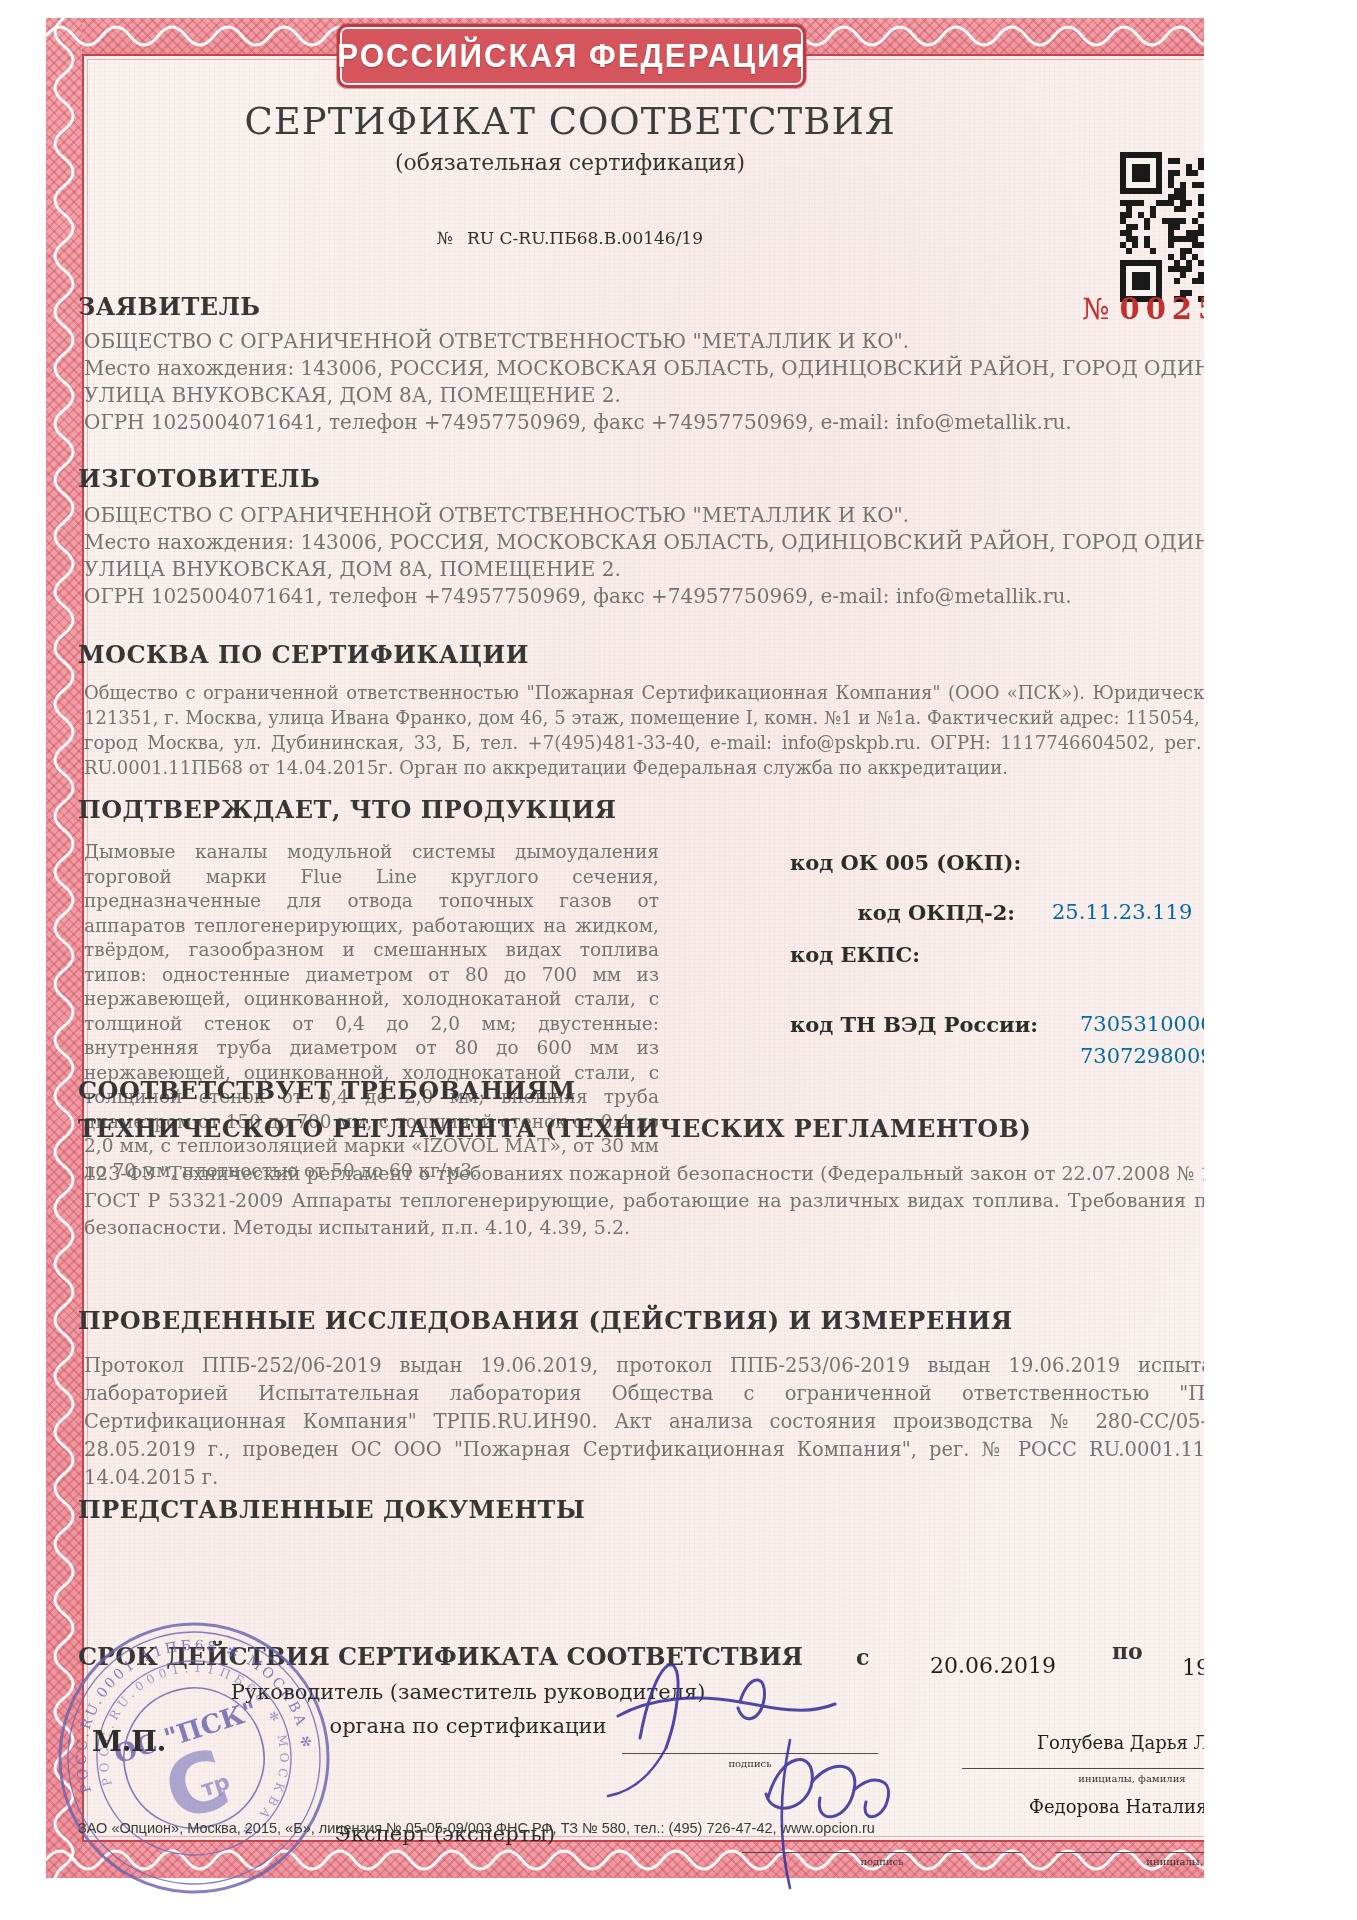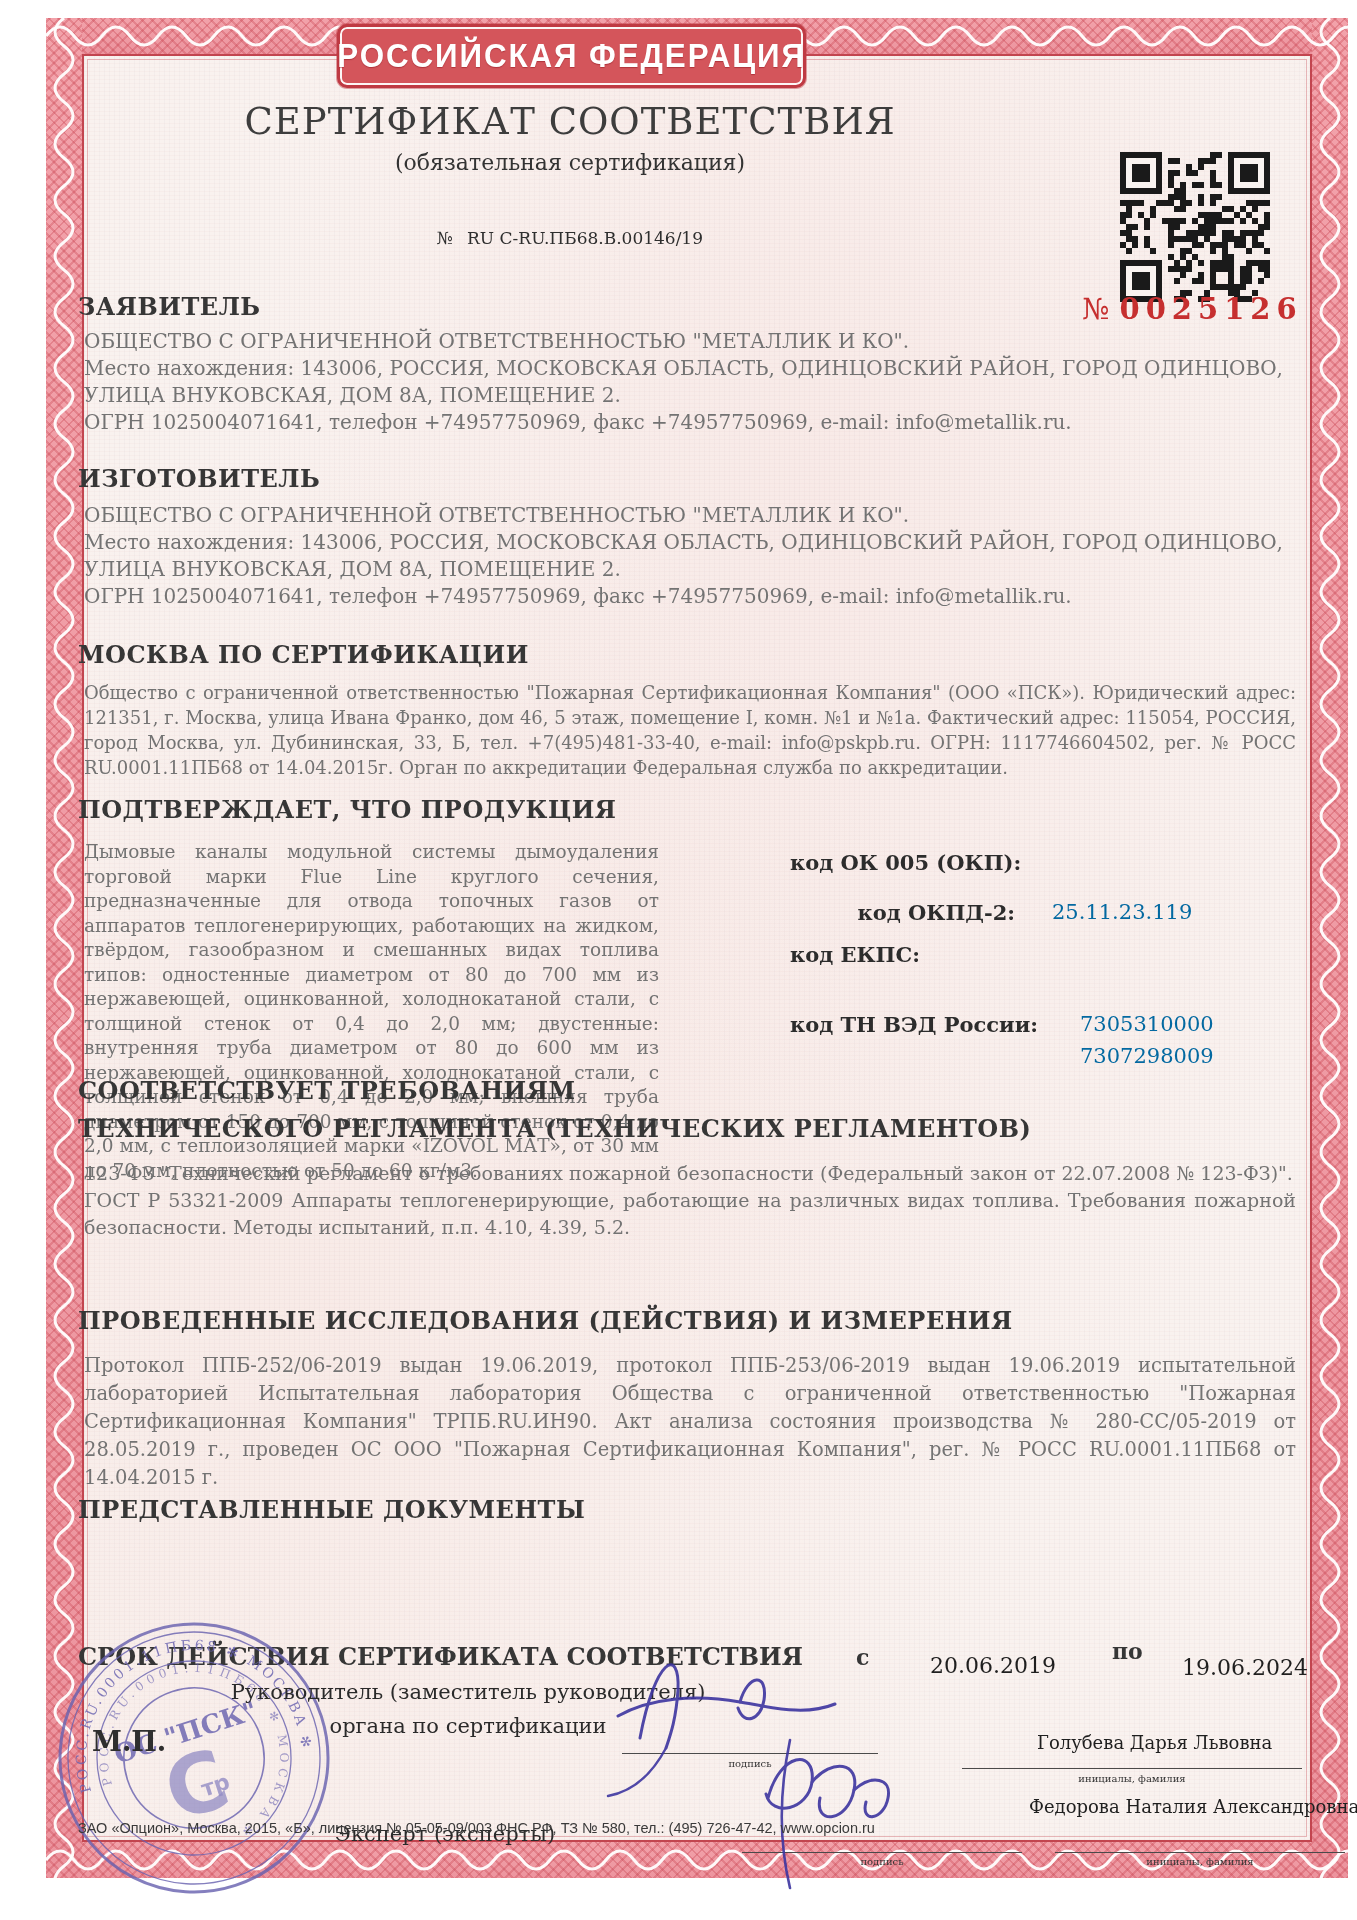--- a/index.html
+++ b/index.html
@@ -1,16 +1,16 @@
 <!DOCTYPE html>
 <html><head>
 <meta charset="utf-8">
 <style>
   html,body{margin:0;padding:0;background:#ffffff;}
-  .page{position:relative;width:1357px;height:1920px;background:#ffffff;overflow:hidden;
+  .page{position:relative;width:1204px;height:1920px;background:#ffffff;overflow:hidden;
         font-family:"DejaVu Serif", serif;color:#2f2f2f;}
   .sheet{position:absolute;left:46px;top:18px;width:1302px;height:1860px;background:#f9f3f0;}
   
   .band{position:absolute;background:
       repeating-linear-gradient(45deg, rgba(198,62,75,0.30) 0 2px, rgba(255,255,255,0) 2px 7px),
       repeating-linear-gradient(-45deg, rgba(198,62,75,0.30) 0 2px, rgba(255,255,255,0) 2px 7px),
       linear-gradient(#f2a2aa,#ec949e);}
   .band.top{left:0;top:0;right:0;height:36px;}
   .band.bottom{left:0;bottom:0;right:0;height:36px;}
   .band.left{left:0;top:0;bottom:0;width:36px;}

